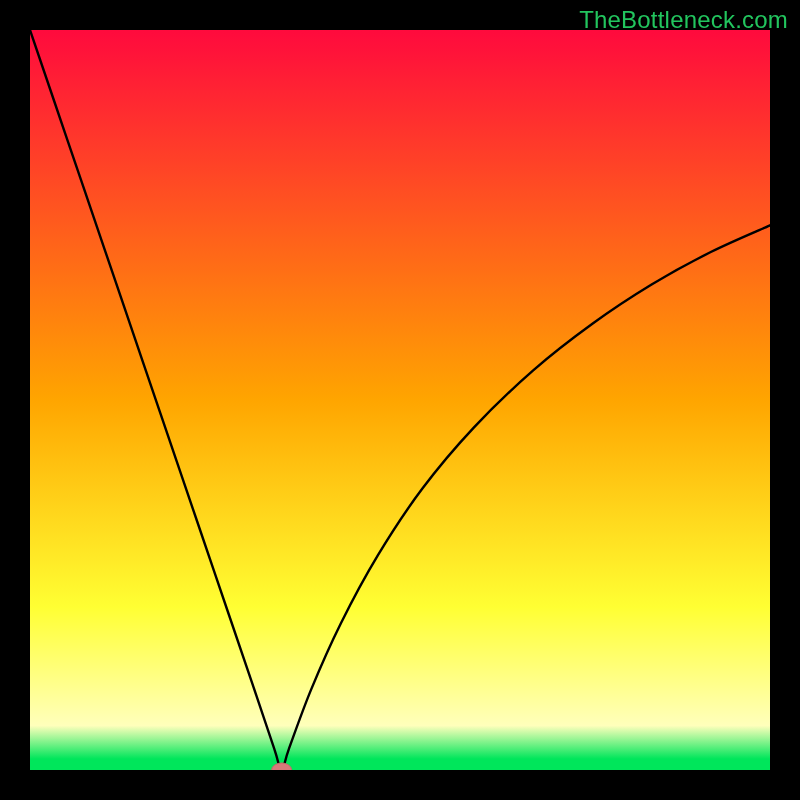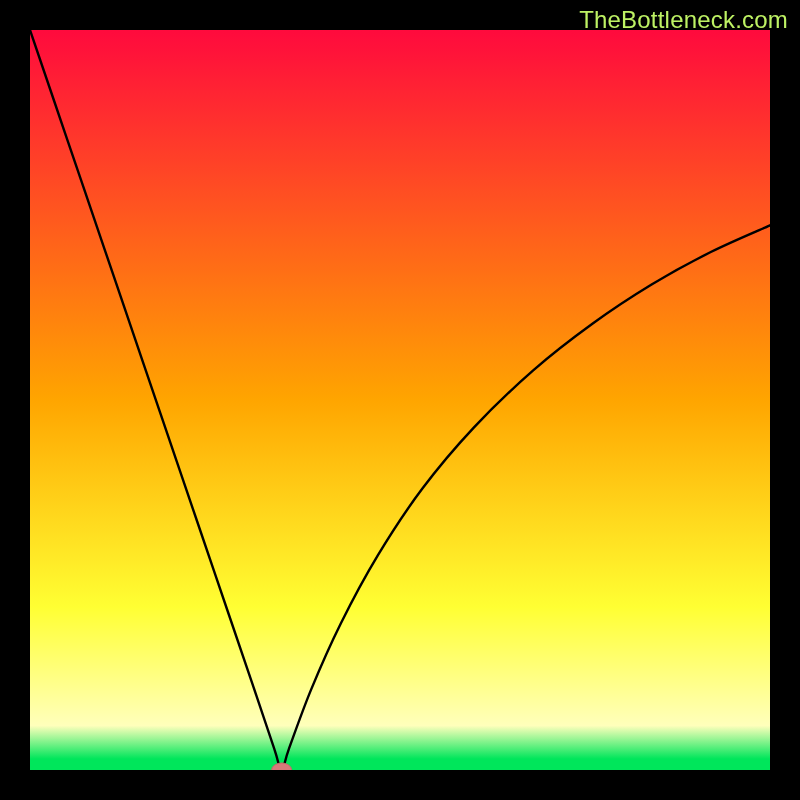--- a/index.html
+++ b/index.html
@@ -21,21 +21,21 @@
     position: absolute;
     left: 30px;
     top: 30px;
     width: 740px;
     height: 740px;
   }
   .watermark {
     position: absolute;
     top: 6px;
     right: 12px;
-    color: #bef264;
+    color: #22c55e;
     font-size: 24px;
     font-weight: 500;
     letter-spacing: 0.2px;
   }
 </style>
 </head>
 <body>
 
 <div class="frame">
   <div class="watermark">TheBottleneck.com</div>

